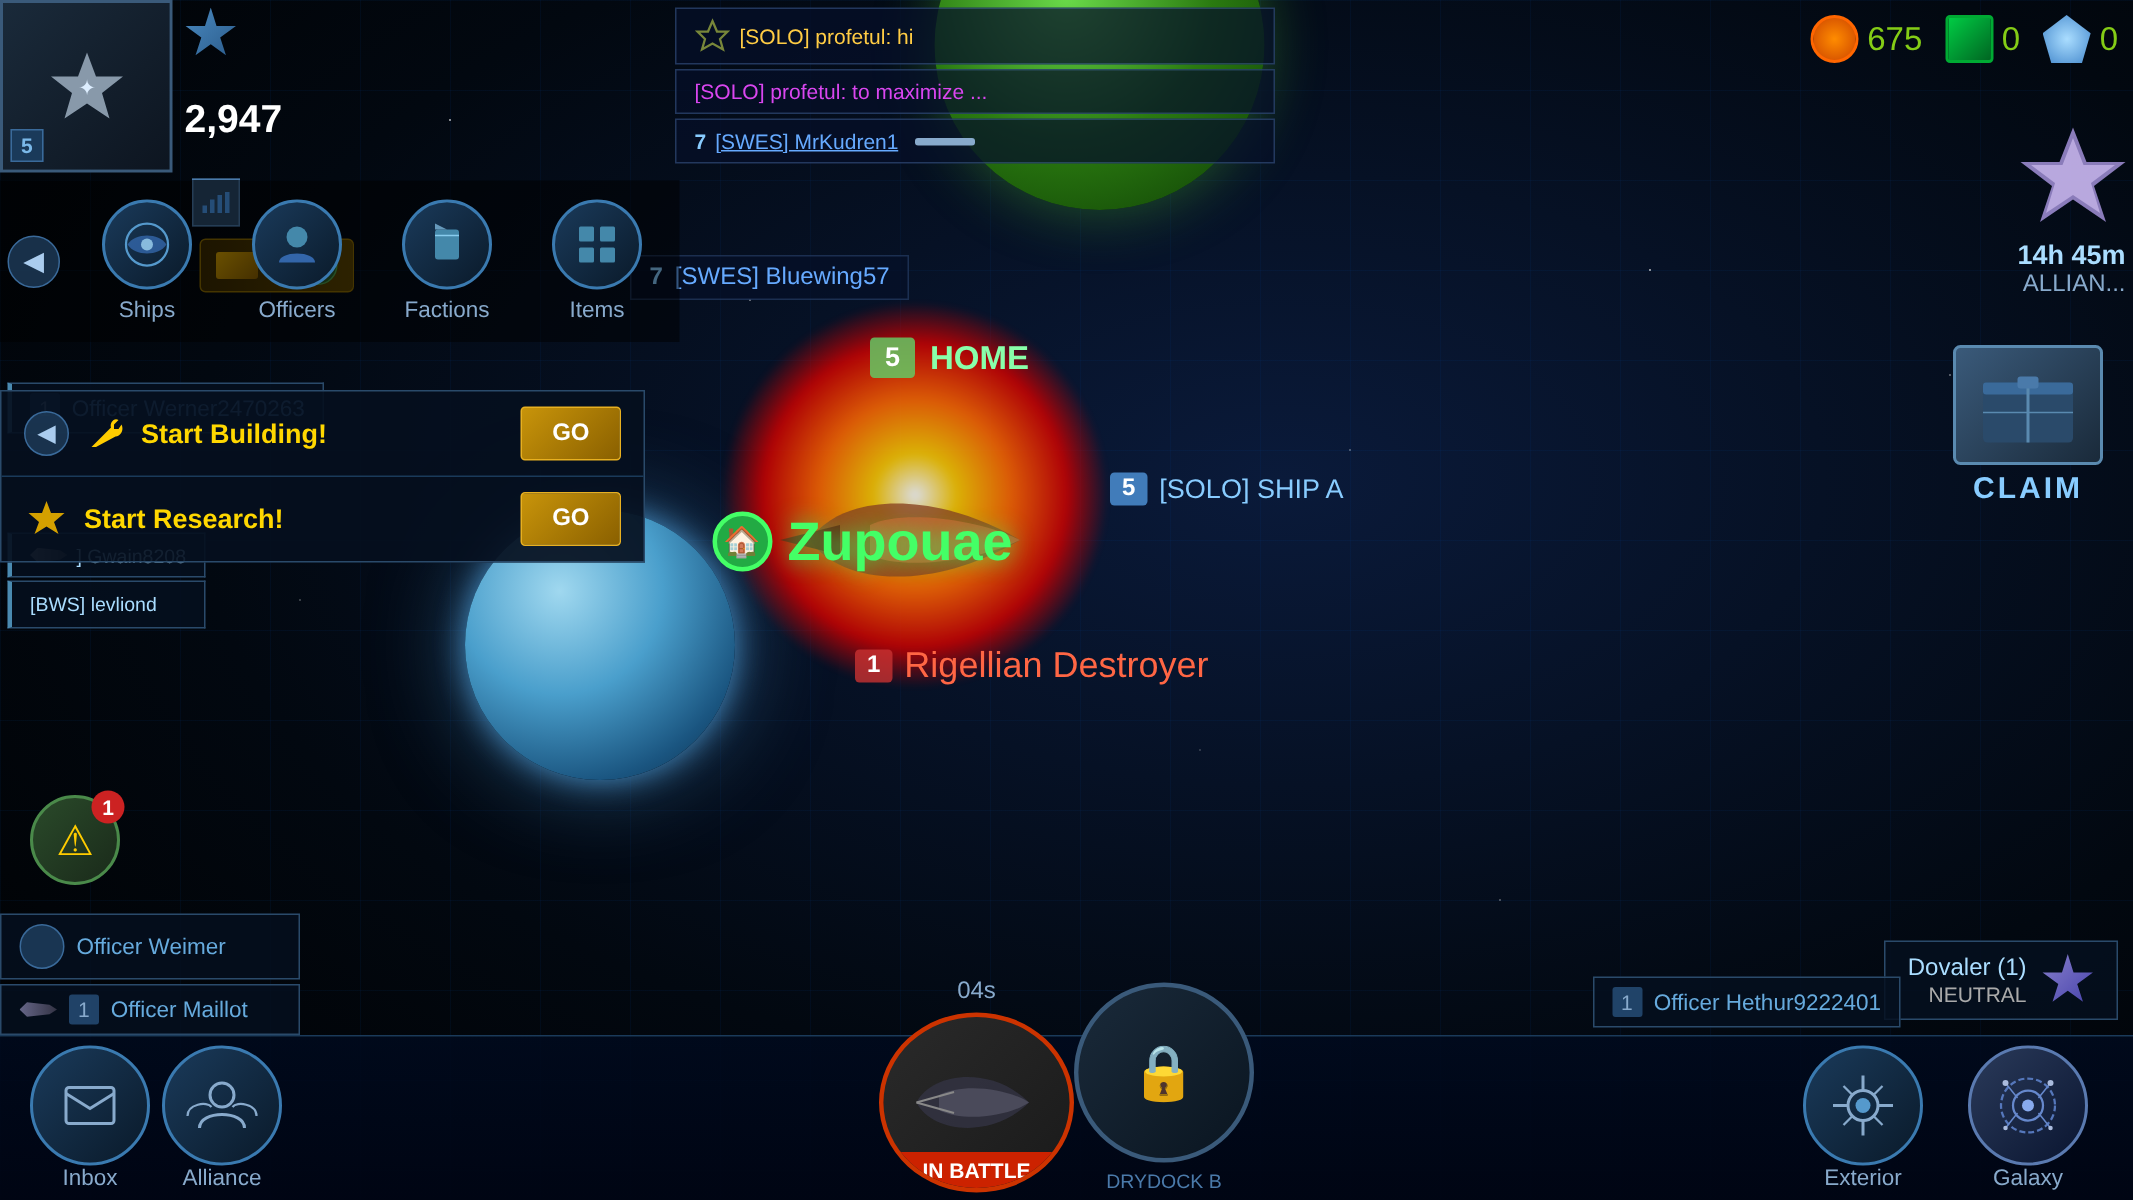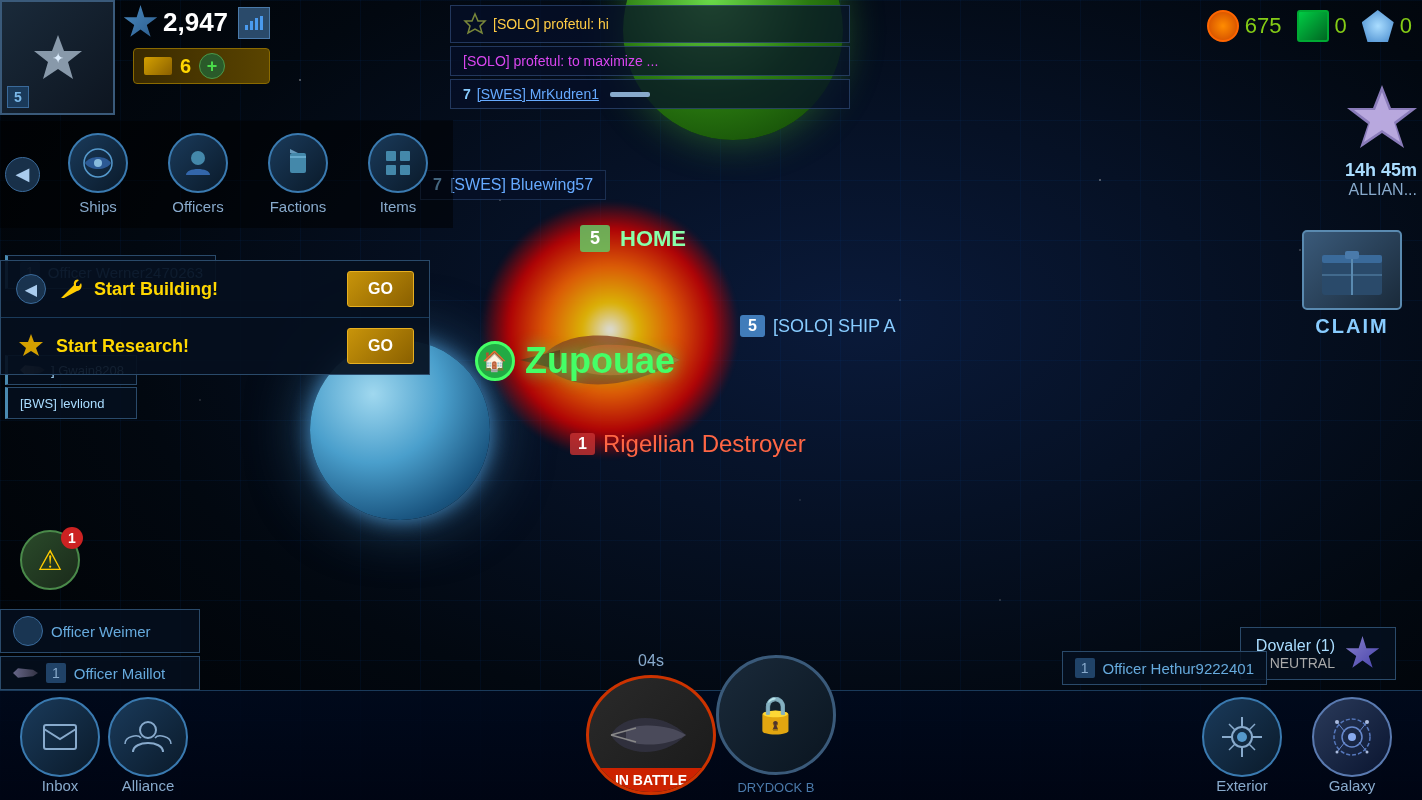--- a/index.html
+++ b/index.html
@@ -747,21 +747,21 @@
       color: #4a7aaa;
       font-size: 13px;
       text-align: center;
       margin-top: 5px;
     }
 
     
     .dovaler-panel {
       position: absolute;
       bottom: 120px;
-      right: 26px;
+      right: 10px;
       z-index: 10;
       background: rgba(5,15,30,0.85);
       border: 1px solid #2a4a6a;
       padding: 8px 15px;
       display: flex;
       align-items: center;
       gap: 10px;
     }
 
     .dovaler-text {
@@ -899,21 +899,21 @@
     <div class="avatar-star">
       <svg viewBox="0 0 50 50" class="star-svg">
         <polygon points="25,2 31,18 49,18 35,29 40,46 25,36 10,46 15,29 1,18 19,18" fill="#8899aa"></polygon>
         <text x="25" y="30" text-anchor="middle" font-size="14" fill="#ddeeff">✦</text>
       </svg>
     </div>
     <div class="level-badge">5</div>
   </div>
 
   <div style="display:flex; flex-direction:column; padding:5px 8px;">
-    <div style="display:flex; align-items:center; gap:5px;">
+    <div style="display:flex; gap:24px;flex-direction:column;">
       <div class="rank-icon"></div>
       <span class="xp-value">2,947</span>
       <div class="graph-icon">
         <svg width="20" height="16" viewBox="0 0 20 16">
           <rect x="1" y="10" width="3" height="5" fill="#4a9aee"></rect>
           <rect x="6" y="6" width="3" height="9" fill="#4a9aee"></rect>
           <rect x="11" y="3" width="3" height="12" fill="#4a9aee"></rect>
           <rect x="16" y="1" width="3" height="14" fill="#4a9aee"></rect>
         </svg>
       </div>

